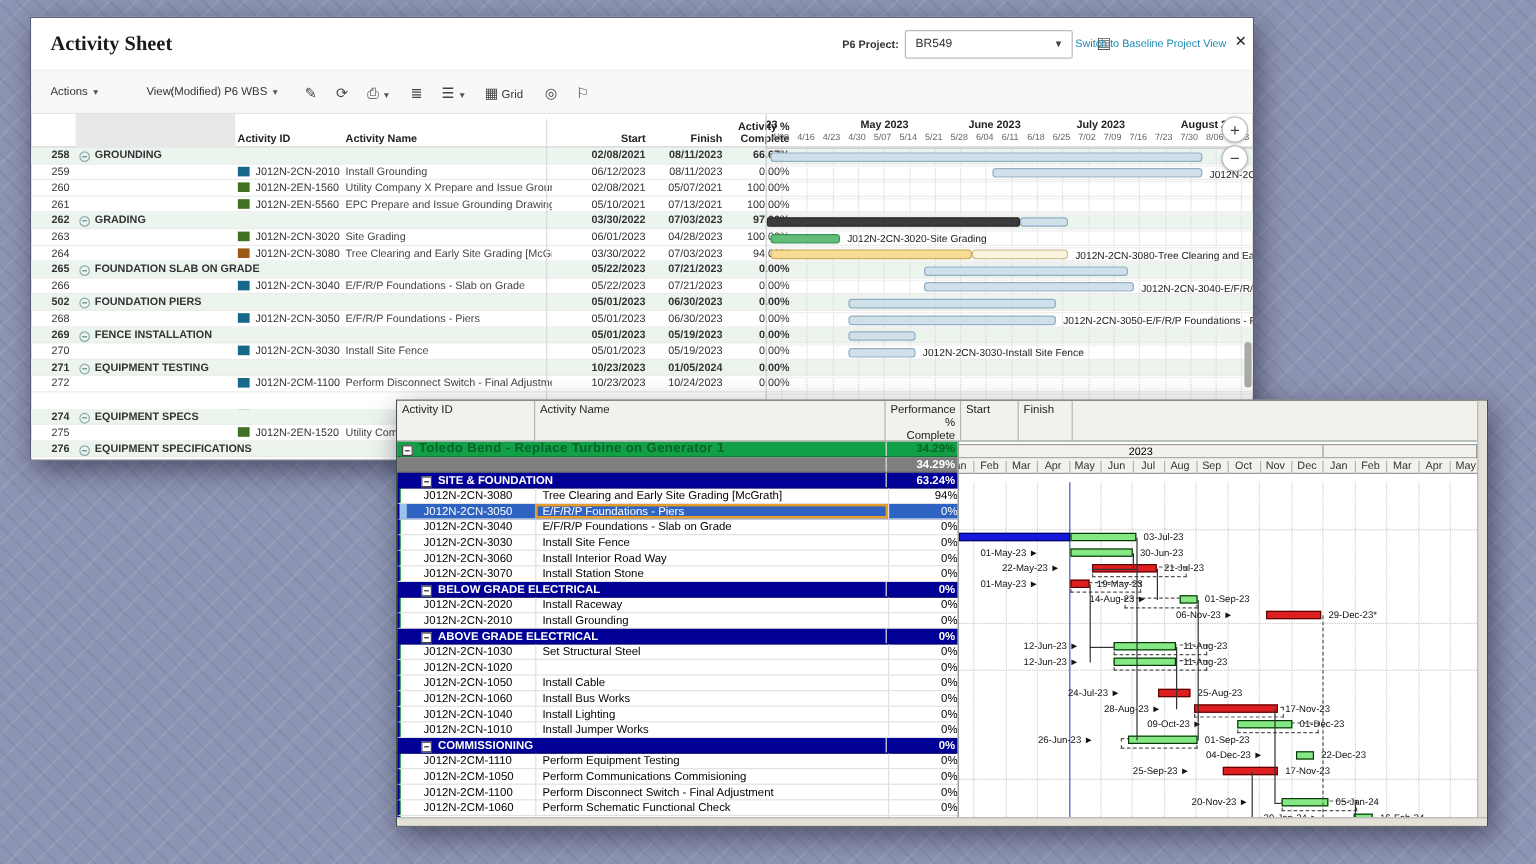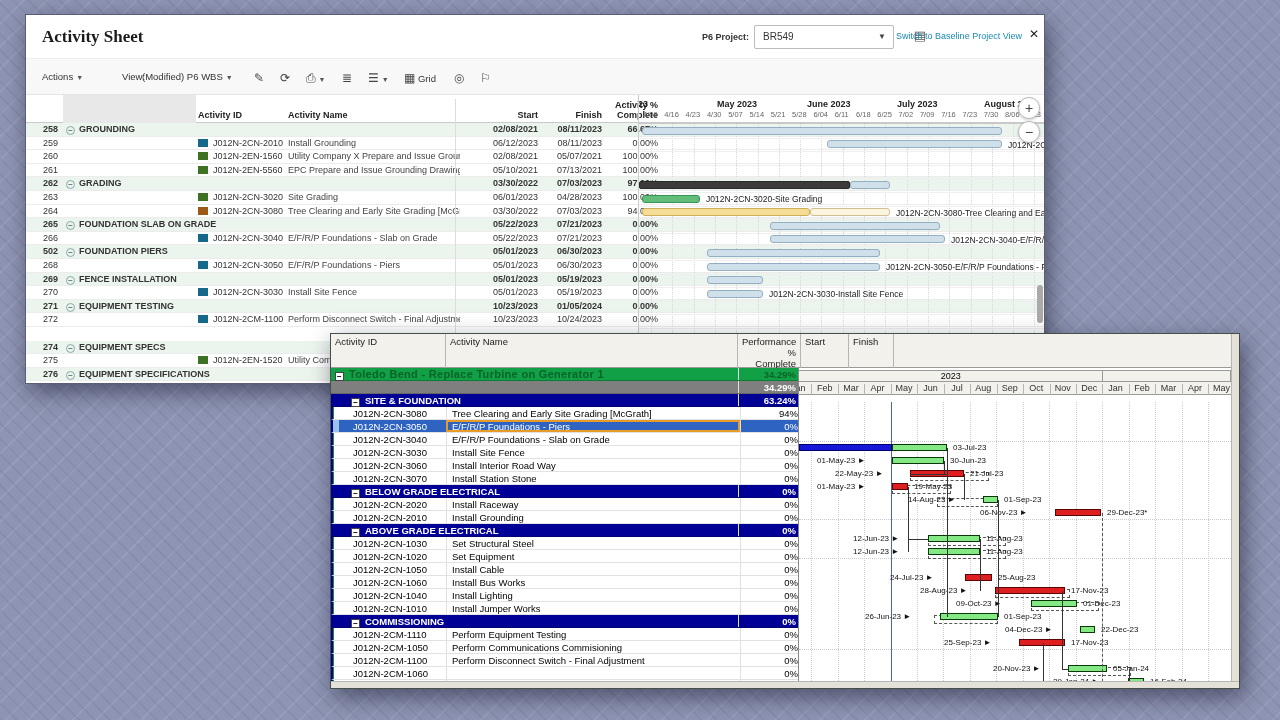--- a/index.html
+++ b/index.html
@@ -572,21 +572,20 @@
           <div class="colline" style="left: 113px;"></div>
           <div class="colline" style="left: 407px;"></div>
           <div class="colline" style="left: 470px;"></div>
           <div class="colline" style="left: 518px;"></div>
           <div class="p-cell p-pct" style="left: 408px; width: 60px;">0%</div>
           <div class="p-cell p-start" style="left: 471px; width: 46px;">24-Jul-23</div>
           <div class="p-cell p-fin" style="left: 519px; width: 44px;">25-Aug-23</div>
         </div>
         <div class="p-row act" style="top: 182px;">
           <div class="p-cell p-id">J012N-2CN-1020</div>
-          <div class="p-cell p-name">Set Equipment</div>
           <div class="colline" style="left: 113px;"></div>
           <div class="colline" style="left: 407px;"></div>
           <div class="colline" style="left: 470px;"></div>
           <div class="colline" style="left: 518px;"></div>
           <div class="p-cell p-pct" style="left: 408px; width: 60px;">0%</div>
           <div class="p-cell p-start" style="left: 471px; width: 46px;">28-Aug-23</div>
           <div class="p-cell p-fin" style="left: 519px; width: 44px;">17-Nov-23</div>
         </div>
         <div class="p-row act" style="top: 195px;">
           <div class="p-cell p-id">J012N-2CN-1050</div>
@@ -669,20 +668,21 @@
           <div class="colline" style="left: 113px;"></div>
           <div class="colline" style="left: 407px;"></div>
           <div class="colline" style="left: 470px;"></div>
           <div class="colline" style="left: 518px;"></div>
           <div class="p-cell p-pct" style="left: 408px; width: 60px;">0%</div>
           <div class="p-cell p-start" style="left: 471px; width: 46px;">23-Oct-23</div>
           <div class="p-cell p-fin" style="left: 519px; width: 44px;">24-Oct-23</div>
         </div>
         <div class="p-row act" style="top: 299px;">
           <div class="p-cell p-id">J012N-2CM-1060</div>
+          <div class="p-cell p-name">Perform Schematic Functional Check</div>
           <div class="colline" style="left: 113px;"></div>
           <div class="colline" style="left: 407px;"></div>
           <div class="colline" style="left: 470px;"></div>
           <div class="colline" style="left: 518px;"></div>
           <div class="p-cell p-pct" style="left: 408px; width: 60px;">0%</div>
           <div class="p-cell p-start" style="left: 471px; width: 46px;">08-Jan-24</div>
           <div class="p-cell p-fin" style="left: 519px; width: 44px;">02-Feb-24</div>
         </div>
         <div class="p-row act" style="top: 312px;">
           <div class="p-cell p-id">J012N-2CM-1080</div>

